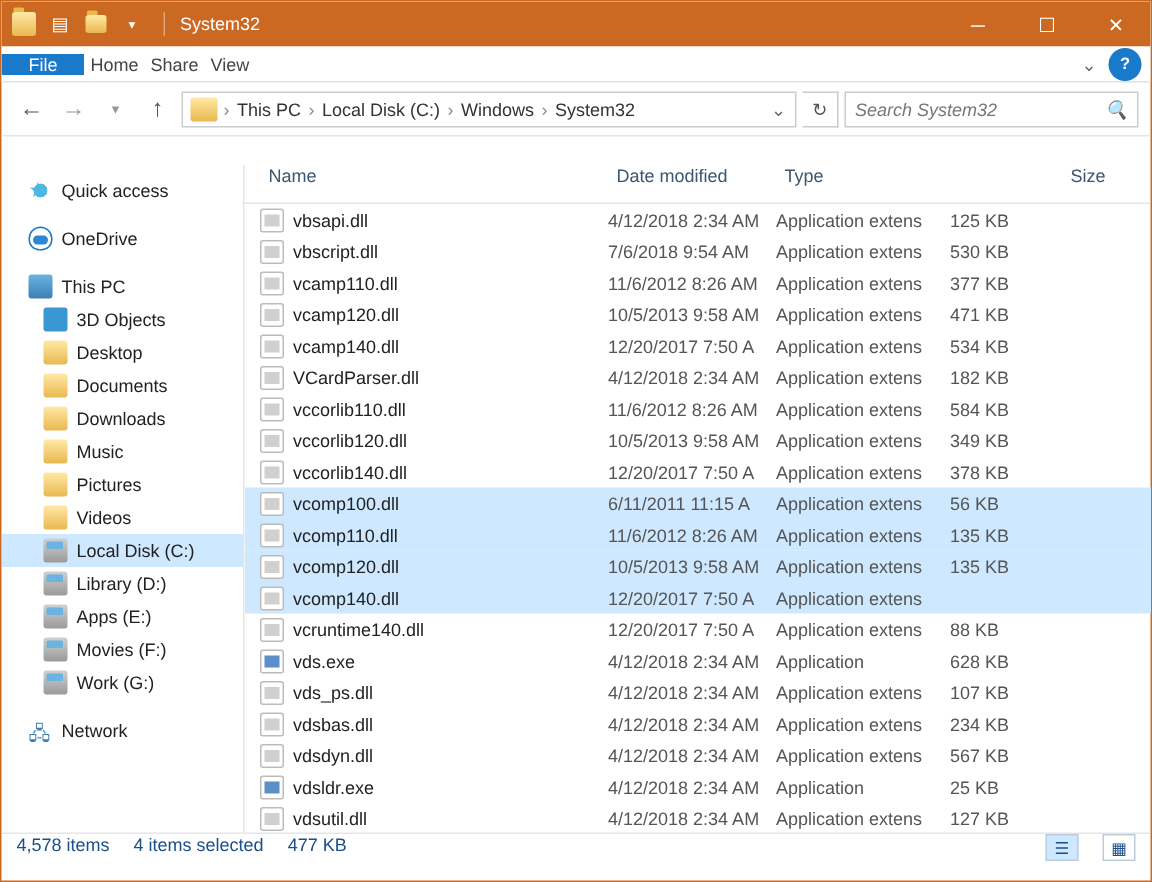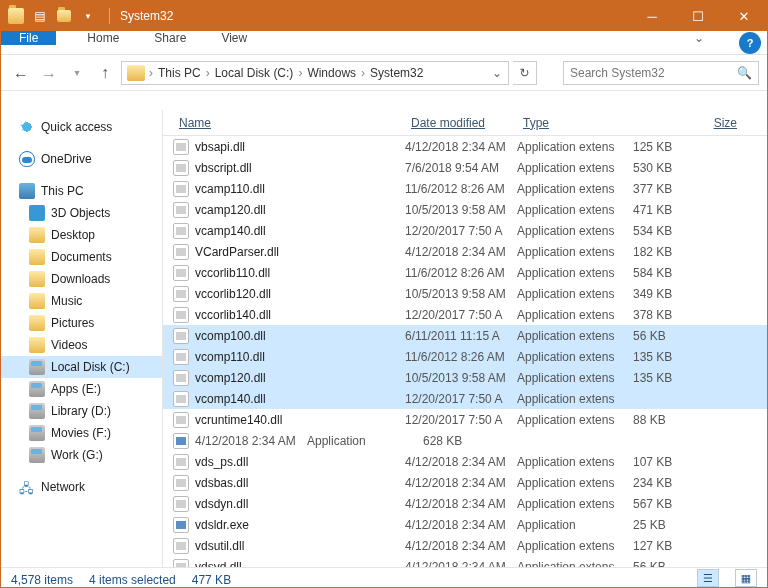--- a/index.html
+++ b/index.html
@@ -9,38 +9,38 @@
 .titlebar .qa { display: flex; align-items: center; padding: 0 4px; gap: 2px; }
 .titlebar .qa-btn { width: 22px; height: 22px; display: flex; align-items: center; justify-content: center; }
 .titlebar .folder-ico { width:16px; height:16px; background: linear-gradient(#ffe9a6,#e9b84f); border-radius:2px; position:relative; }
 .titlebar .folder-ico::before { content:""; position:absolute; top:-3px; left:1px; width:7px; height:3px; background:#e9b84f; border-radius:1px 1px 0 0; }
 .titlebar .sep { width:1px; height:16px; background: rgba(255,255,255,.4); margin: 0 6px; }
 .titlebar .title { padding-left: 4px; font-size: 12px; }
 .titlebar .spacer { flex: 1; }
 .titlebar .win-btns { display: flex; }
 .titlebar .win-btn { width: 46px; height: 30px; display: flex; align-items: center; justify-content: center; color:#fff; font-size: 13px; }
 
-.ribbon { height: 24px; background: #fff; border-bottom: 1px solid #e1e1e1; display: flex; align-items: flex-start; gap: 27px; }
+.ribbon { height: 24px; background: #fff; border-bottom: 1px solid #e1e1e1; display: flex; align-items: center; }
 .ribbon .file-tab { background:#1979ca; color:#fff; padding: 0 18px; display:flex; align-items:center; font-size:12px; }
 .ribbon .tab { padding: 0 4px; display:flex; align-items:center; color:#444; }
 .ribbon .rsp { flex:1; }
 .ribbon .chev { width:26px; display:flex; align-items:center; justify-content:center; color:#666; }
 .ribbon .help { width:22px; height:22px; margin:1px 6px 0 0; border-radius:50%; background:#1979ca; color:#fff; display:flex; align-items:center; justify-content:center; font-weight:bold; font-size:11px; }
 
 .navbar { height: 36px; display:flex; align-items:center; padding: 0 8px; gap:4px; border-bottom:1px solid #e5e5e5; }
 .nav-arrow { width:24px; height:24px; display:flex; align-items:center; justify-content:center; color:#999; font-size:16px; }
 .nav-arrow.enabled { color:#555; }
 .addr { flex:1; height:24px; border:1px solid #ccc; display:flex; align-items:center; padding:0 2px; overflow:hidden; }
 .addr .p-ico { width:18px; height:16px; margin:0 3px; background: linear-gradient(#ffe9a6,#e9b84f); border-radius:2px; }
 .addr .crumb { padding:0 4px; color:#333; white-space:nowrap; }
 .addr .csep { color:#888; padding:0 1px; }
 .addr .asp { flex:1; }
 .addr .adrop { width:18px; text-align:center; color:#666; }
 .refresh { width:24px; height:24px; display:flex; align-items:center; justify-content:center; color:#555; border:1px solid #ccc; border-left:none; }
-.search { width:196px; height:24px; border:1px solid #ccc; display:flex; align-items:center; padding:0 6px; margin-left:22px; color:#777; }
+.search { width:196px; height:24px; border:1px solid #ccc; display:flex; align-items:center; padding:0 6px; margin-left:0; color:#777;font-style:italic; }
 .search .sicon { margin-left:auto; }
 
 .content { flex:1; display:flex; overflow:hidden;margin-top:19px; }
 .side { width:162px; border-right:1px solid #e5e5e5; overflow-y:auto; padding-top:6px; }
 .tree-item { display:flex; align-items:center; height:22px; padding-left:18px; gap:6px; color:#222; }
 .tree-item.sub { padding-left:28px; }
 .tree-item.sel { background:#cde8ff; }
 .tree-group { margin-bottom:10px; }
 .ti-ico { width:16px; height:16px; flex-shrink:0; }
 .ico-star { background: radial-gradient(circle,#4db7e6 40%,transparent 42%); position:relative; }
@@ -50,39 +50,39 @@
 .ico-cloud::after{content:""; position:absolute; left:2px; top:5px; width:10px; height:6px; background:#2e87d3; border-radius:5px;}
 .ico-pc { background: linear-gradient(#6bb3e0,#3b7fb5); border-radius:2px; }
 .ico-3d { background:#3b97d3; border-radius:2px; }
 .ico-folder { background: linear-gradient(#ffe9a6,#e9b84f); border-radius:2px; }
 .ico-drive { background: linear-gradient(#d0d0d0,#9a9a9a); border-radius:2px; position:relative;}
 .ico-drive::after{content:"";position:absolute;left:2px;top:2px;width:11px;height:5px;background:#6bb3e0;border-radius:1px;}
 .ico-net { position:relative; }
 .ico-net::after{content:"🖧"; position:absolute; inset:0; font-size:13px; color:#3b7fb5;}
 
 .main { flex:1; display:flex; flex-direction:column; overflow:hidden; }
-.cols { height:26px; display:flex; align-items:center; border-bottom:1px solid #e5e5e5; color:#3b566e; padding-left:10px;text-decoration:underline; }
+.cols { height:26px; display:flex; align-items:flex-start; border-bottom:1px solid #e5e5e5; color:#3b566e; padding-left:10px; }
 .col { padding:0 6px; }
 .c-name { width:232px; }
 .c-date { width:112px; }
 .c-type { width:116px; }
 .c-size { flex:1; text-align:right; padding-right:30px; }
 
 .rows { flex:1; overflow-y:scroll; }
 .row { height:21px; display:flex; align-items:center; padding-left:10px; }
 .row.sel { background:#cde8ff; }
 .r-ico { width:16px; height:16px; margin-right:6px; flex-shrink:0; background:#fff; border:1px solid #bbb; border-radius:2px; position:relative; }
 .r-ico::after { content:""; position:absolute; left:2px; top:3px; width:10px; height:8px; background:#d0d0d0; }
 .r-ico.exe::after { background:#5b8fc7; }
 .r-name { width:210px; color:#222; white-space:nowrap; overflow:hidden; }
 .r-date { width:112px; color:#555; white-space:nowrap; }
 .r-type { width:116px; color:#555; white-space:nowrap; overflow:hidden; }
 .r-size { flex:1; text-align:left; padding-right:24px; color:#555; }
 
-.status { height:20px; border-top:1px solid #e5e5e5; display:flex; align-items:flex-end; padding:0 10px; color:#1b4f8a; gap:16px; }
+.status { height:32px; border-top:1px solid #e5e5e5; display:flex; align-items:flex-start; padding:0 10px; color:#1b4f8a; gap:16px; }
 .status .spacer { flex:1; }
 .status .view-btn { width:22px; height:18px; border:1px solid #bcd; display:flex; align-items:center; justify-content:center; color:#1b4f8a; font-size:11px; }
 .status .view-btn.active { background:#cde8ff; }
 
 ::-webkit-scrollbar { width:16px; }
 ::-webkit-scrollbar-track { background:#f0f0f0; }
 ::-webkit-scrollbar-thumb { background:#c2c2c2; }
 </style>
 </head>
 <body>
@@ -190,25 +190,25 @@
           <div class="tree-item sub">
             <div class="ti-ico ico-folder"></div>
             <span>Videos</span>
           </div>
           <div class="tree-item sub sel">
             <div class="ti-ico ico-drive"></div>
             <span>Local Disk (C:)</span>
           </div>
           <div class="tree-item sub">
             <div class="ti-ico ico-drive"></div>
+            <span>Library (D:)</span>
+          </div>
+          <div class="tree-item sub">
+            <div class="ti-ico ico-drive"></div>
             <span>Apps (E:)</span>
-          </div>
-          <div class="tree-item sub">
-            <div class="ti-ico ico-drive"></div>
-            <span>Library (D:)</span>
           </div>
           <div class="tree-item sub">
             <div class="ti-ico ico-drive"></div>
             <span>Movies (F:)</span>
           </div>
           <div class="tree-item sub">
             <div class="ti-ico ico-drive"></div>
             <span>Work (G:)</span>
           </div>
         </div>
@@ -321,20 +321,21 @@
         </div>
         <div class="row">
           <div class="r-ico "></div>
           <div class="r-name">vcruntime140.dll</div>
           <div class="r-date">12/20/2017 7:50 A</div>
           <div class="r-type">Application extens</div>
           <div class="r-size">88 KB</div>
         </div>
         <div class="row">
           <div class="r-ico exe"></div>
+          <div class="r-name">vds.exe</div>
           <div class="r-date">4/12/2018 2:34 AM</div>
           <div class="r-type">Application</div>
           <div class="r-size">628 KB</div>
         </div>
         <div class="row">
           <div class="r-ico "></div>
           <div class="r-name">vds_ps.dll</div>
           <div class="r-date">4/12/2018 2:34 AM</div>
           <div class="r-type">Application extens</div>
           <div class="r-size">107 KB</div>

